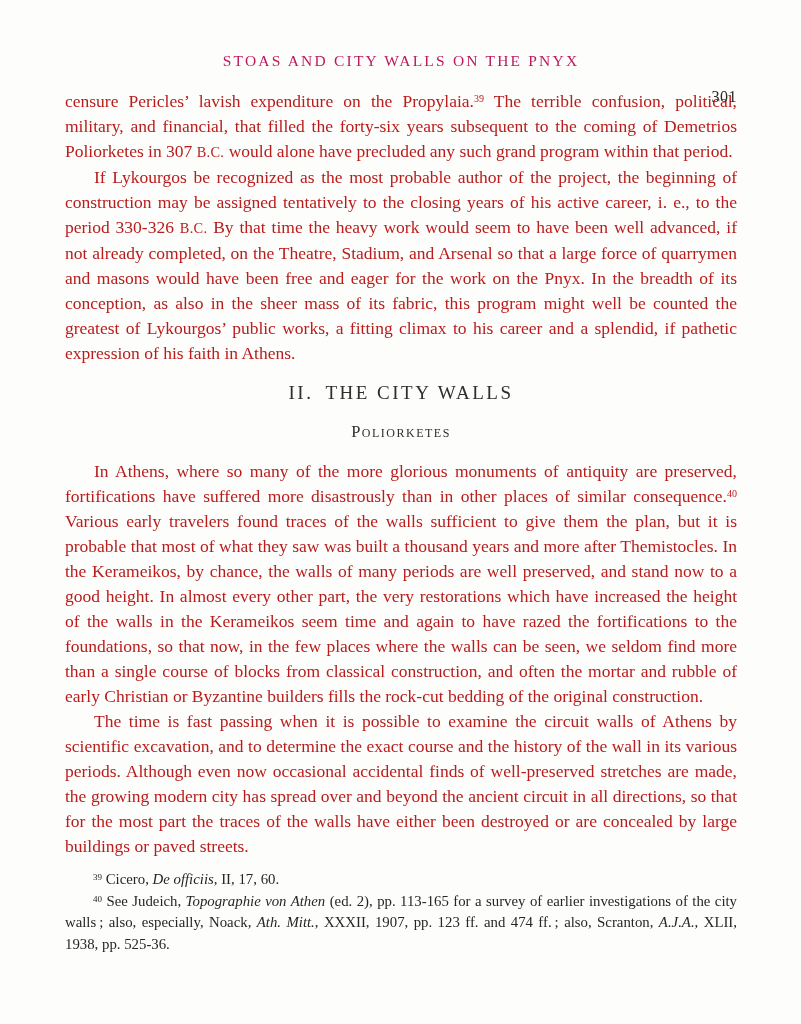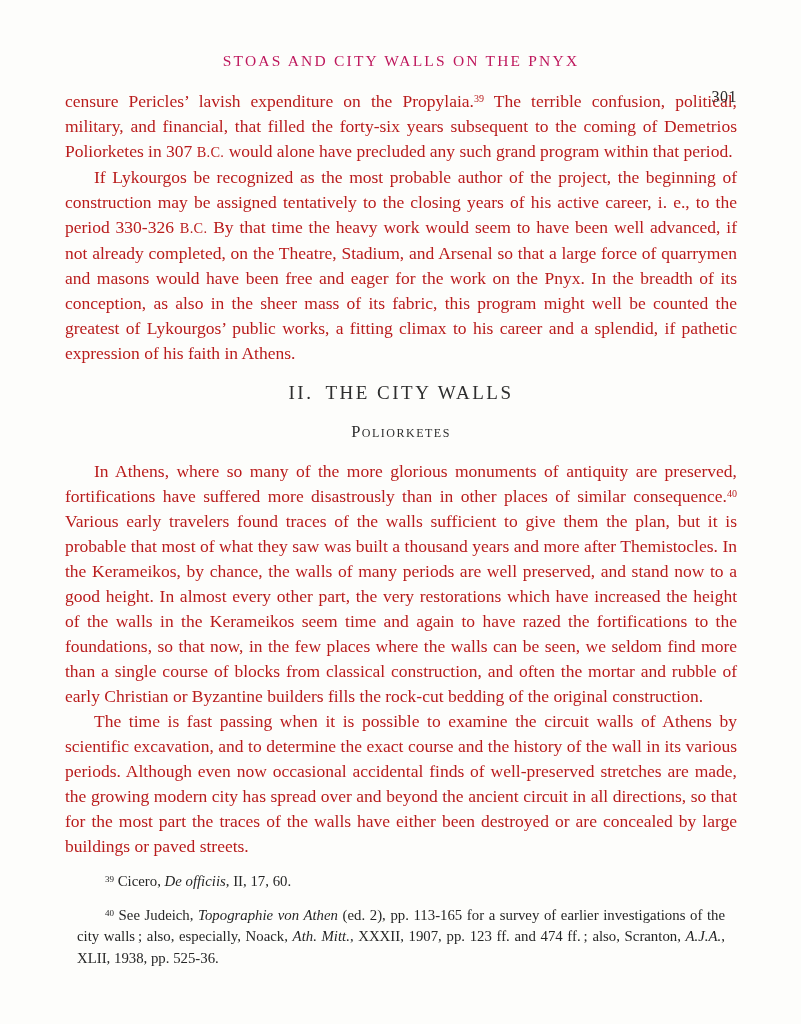--- a/index.html
+++ b/index.html
@@ -66,21 +66,21 @@
   sup.fnref {
     font-size: 10px;
     line-height: 0;
     vertical-align: 5px;
     letter-spacing: 0;
   }
   .it { font-style: italic; }
   .sc { font-size: 0.82em; letter-spacing: 0.3px; }
   .footnotes { margin-top: 10px; }
   .footnote {
-    margin: 12px;
+    margin: 0;
     font-size: 14.8px;
     line-height: 21.5px;
     text-align: justify;
     text-indent: 28px;
     color: #262626;
   }
   .footnote sup.fnref { font-size: 9px; vertical-align: 4px; }
 </style>
 </head>
 <body>

